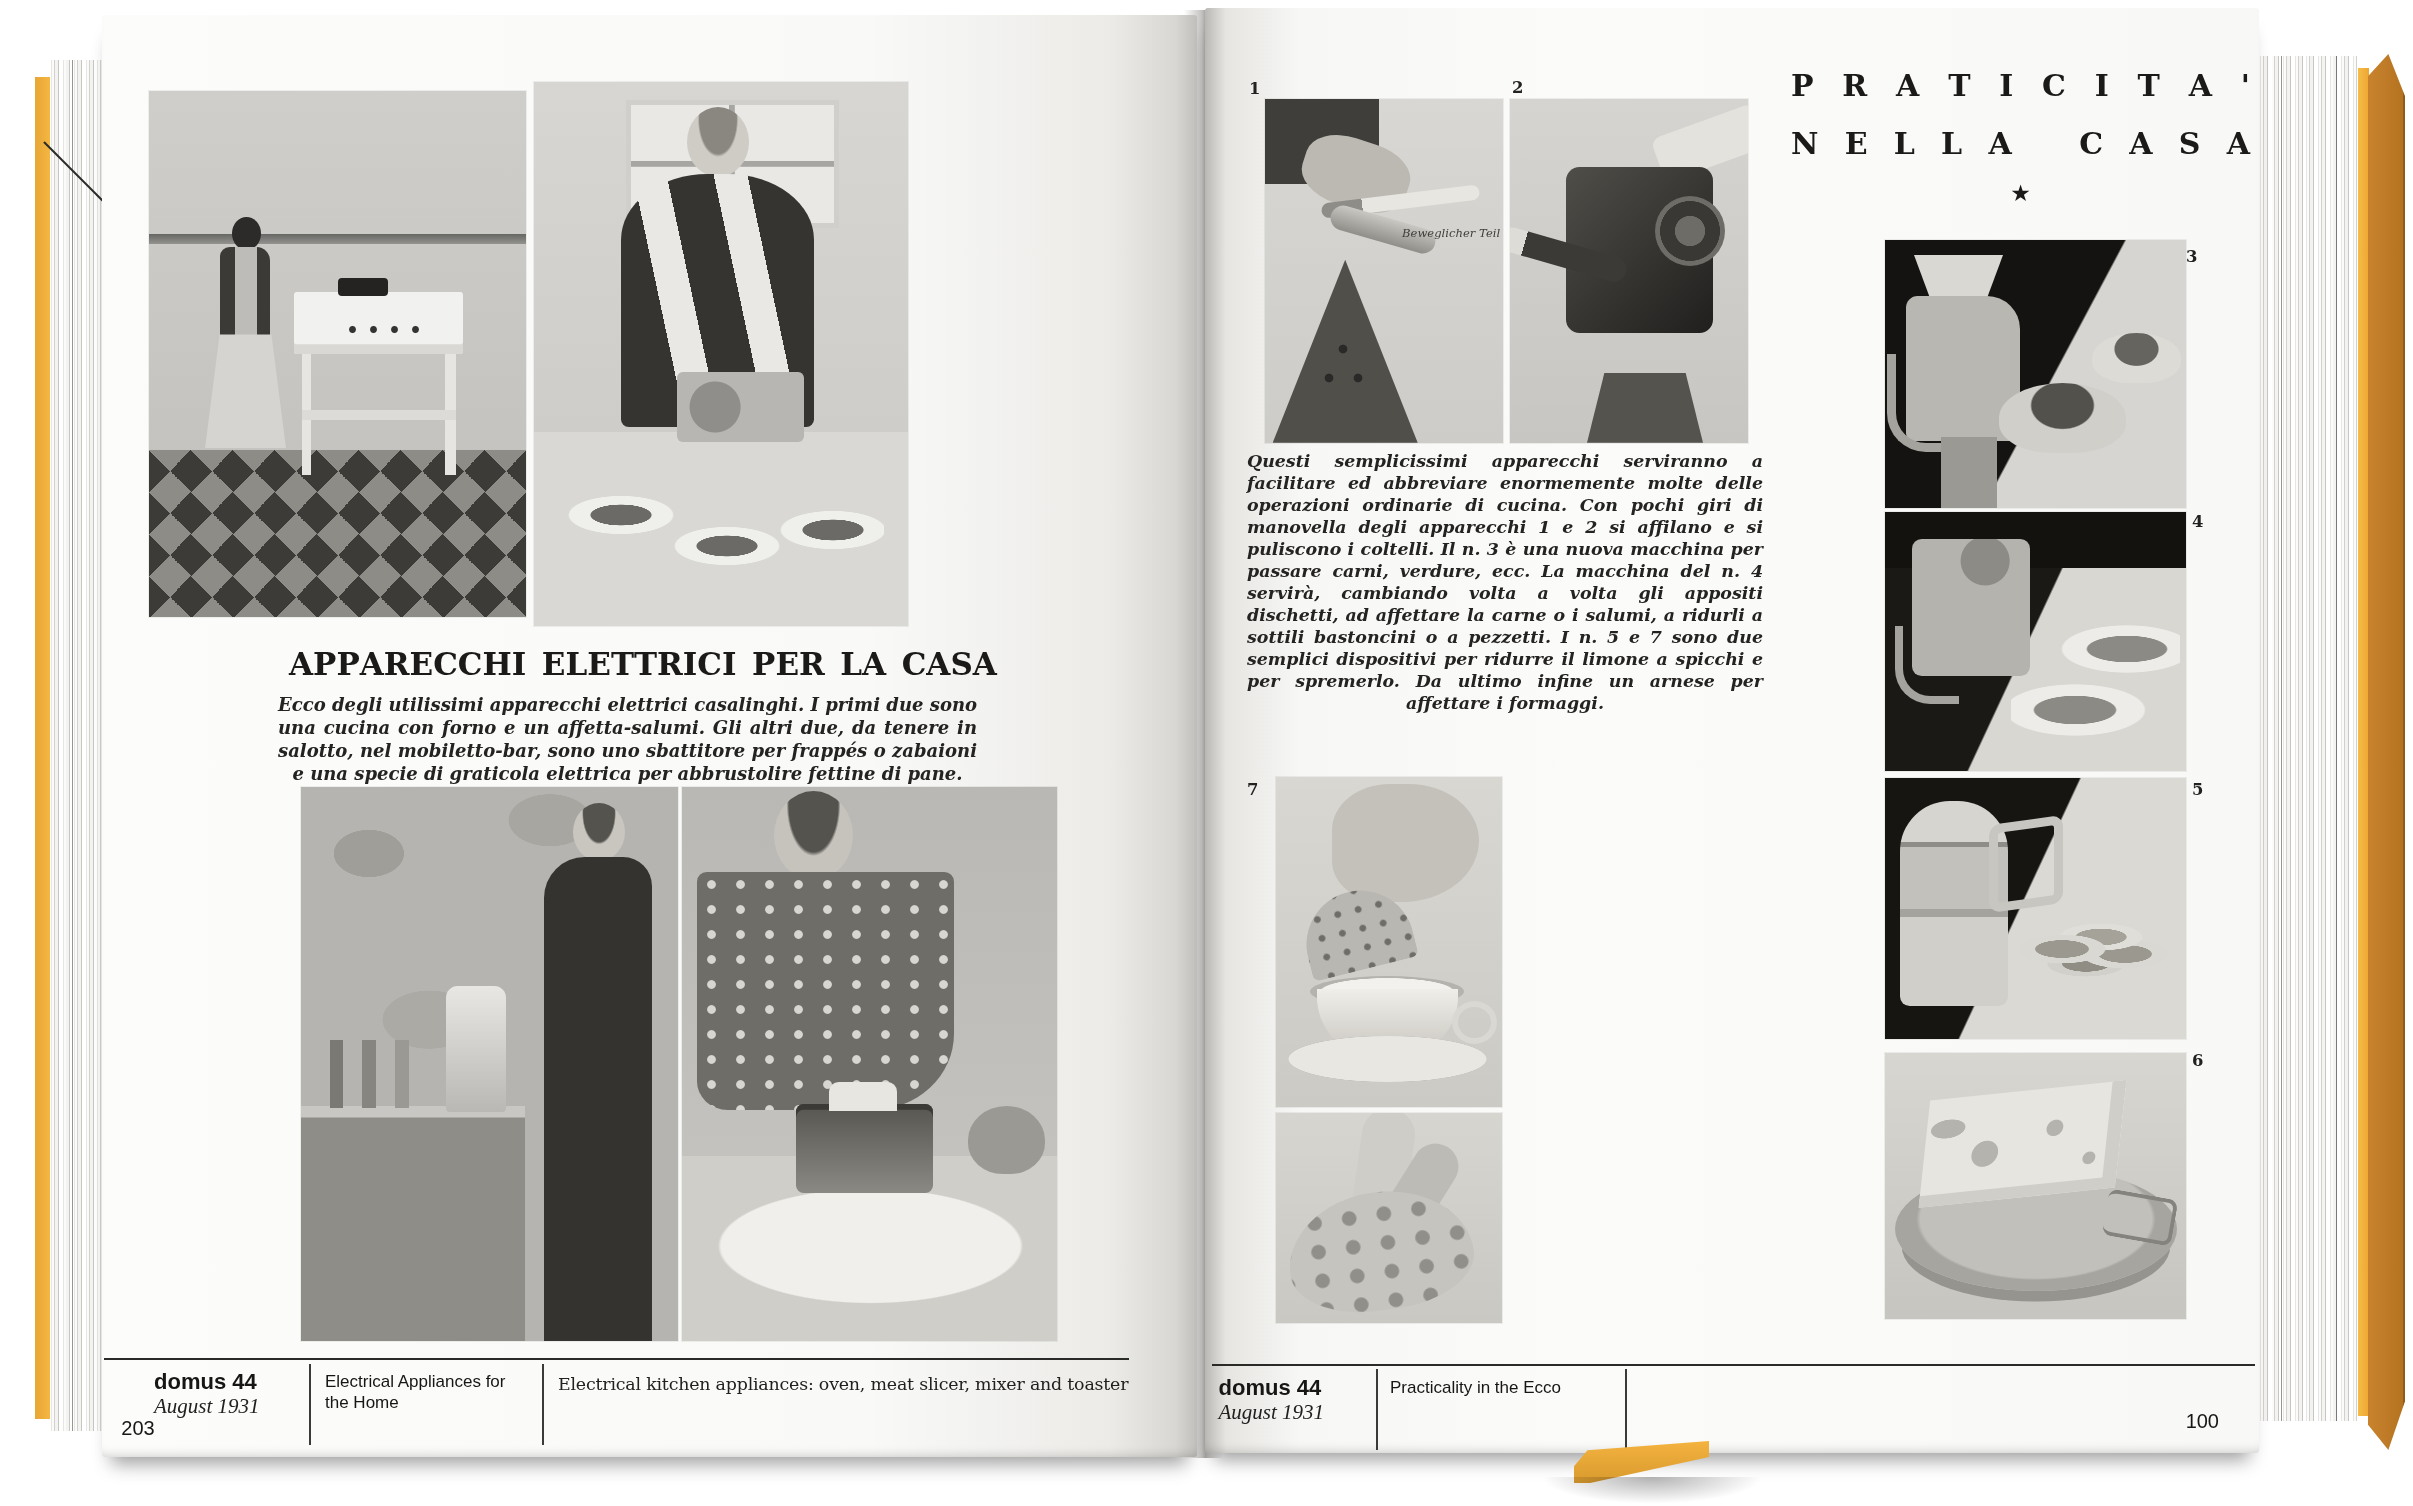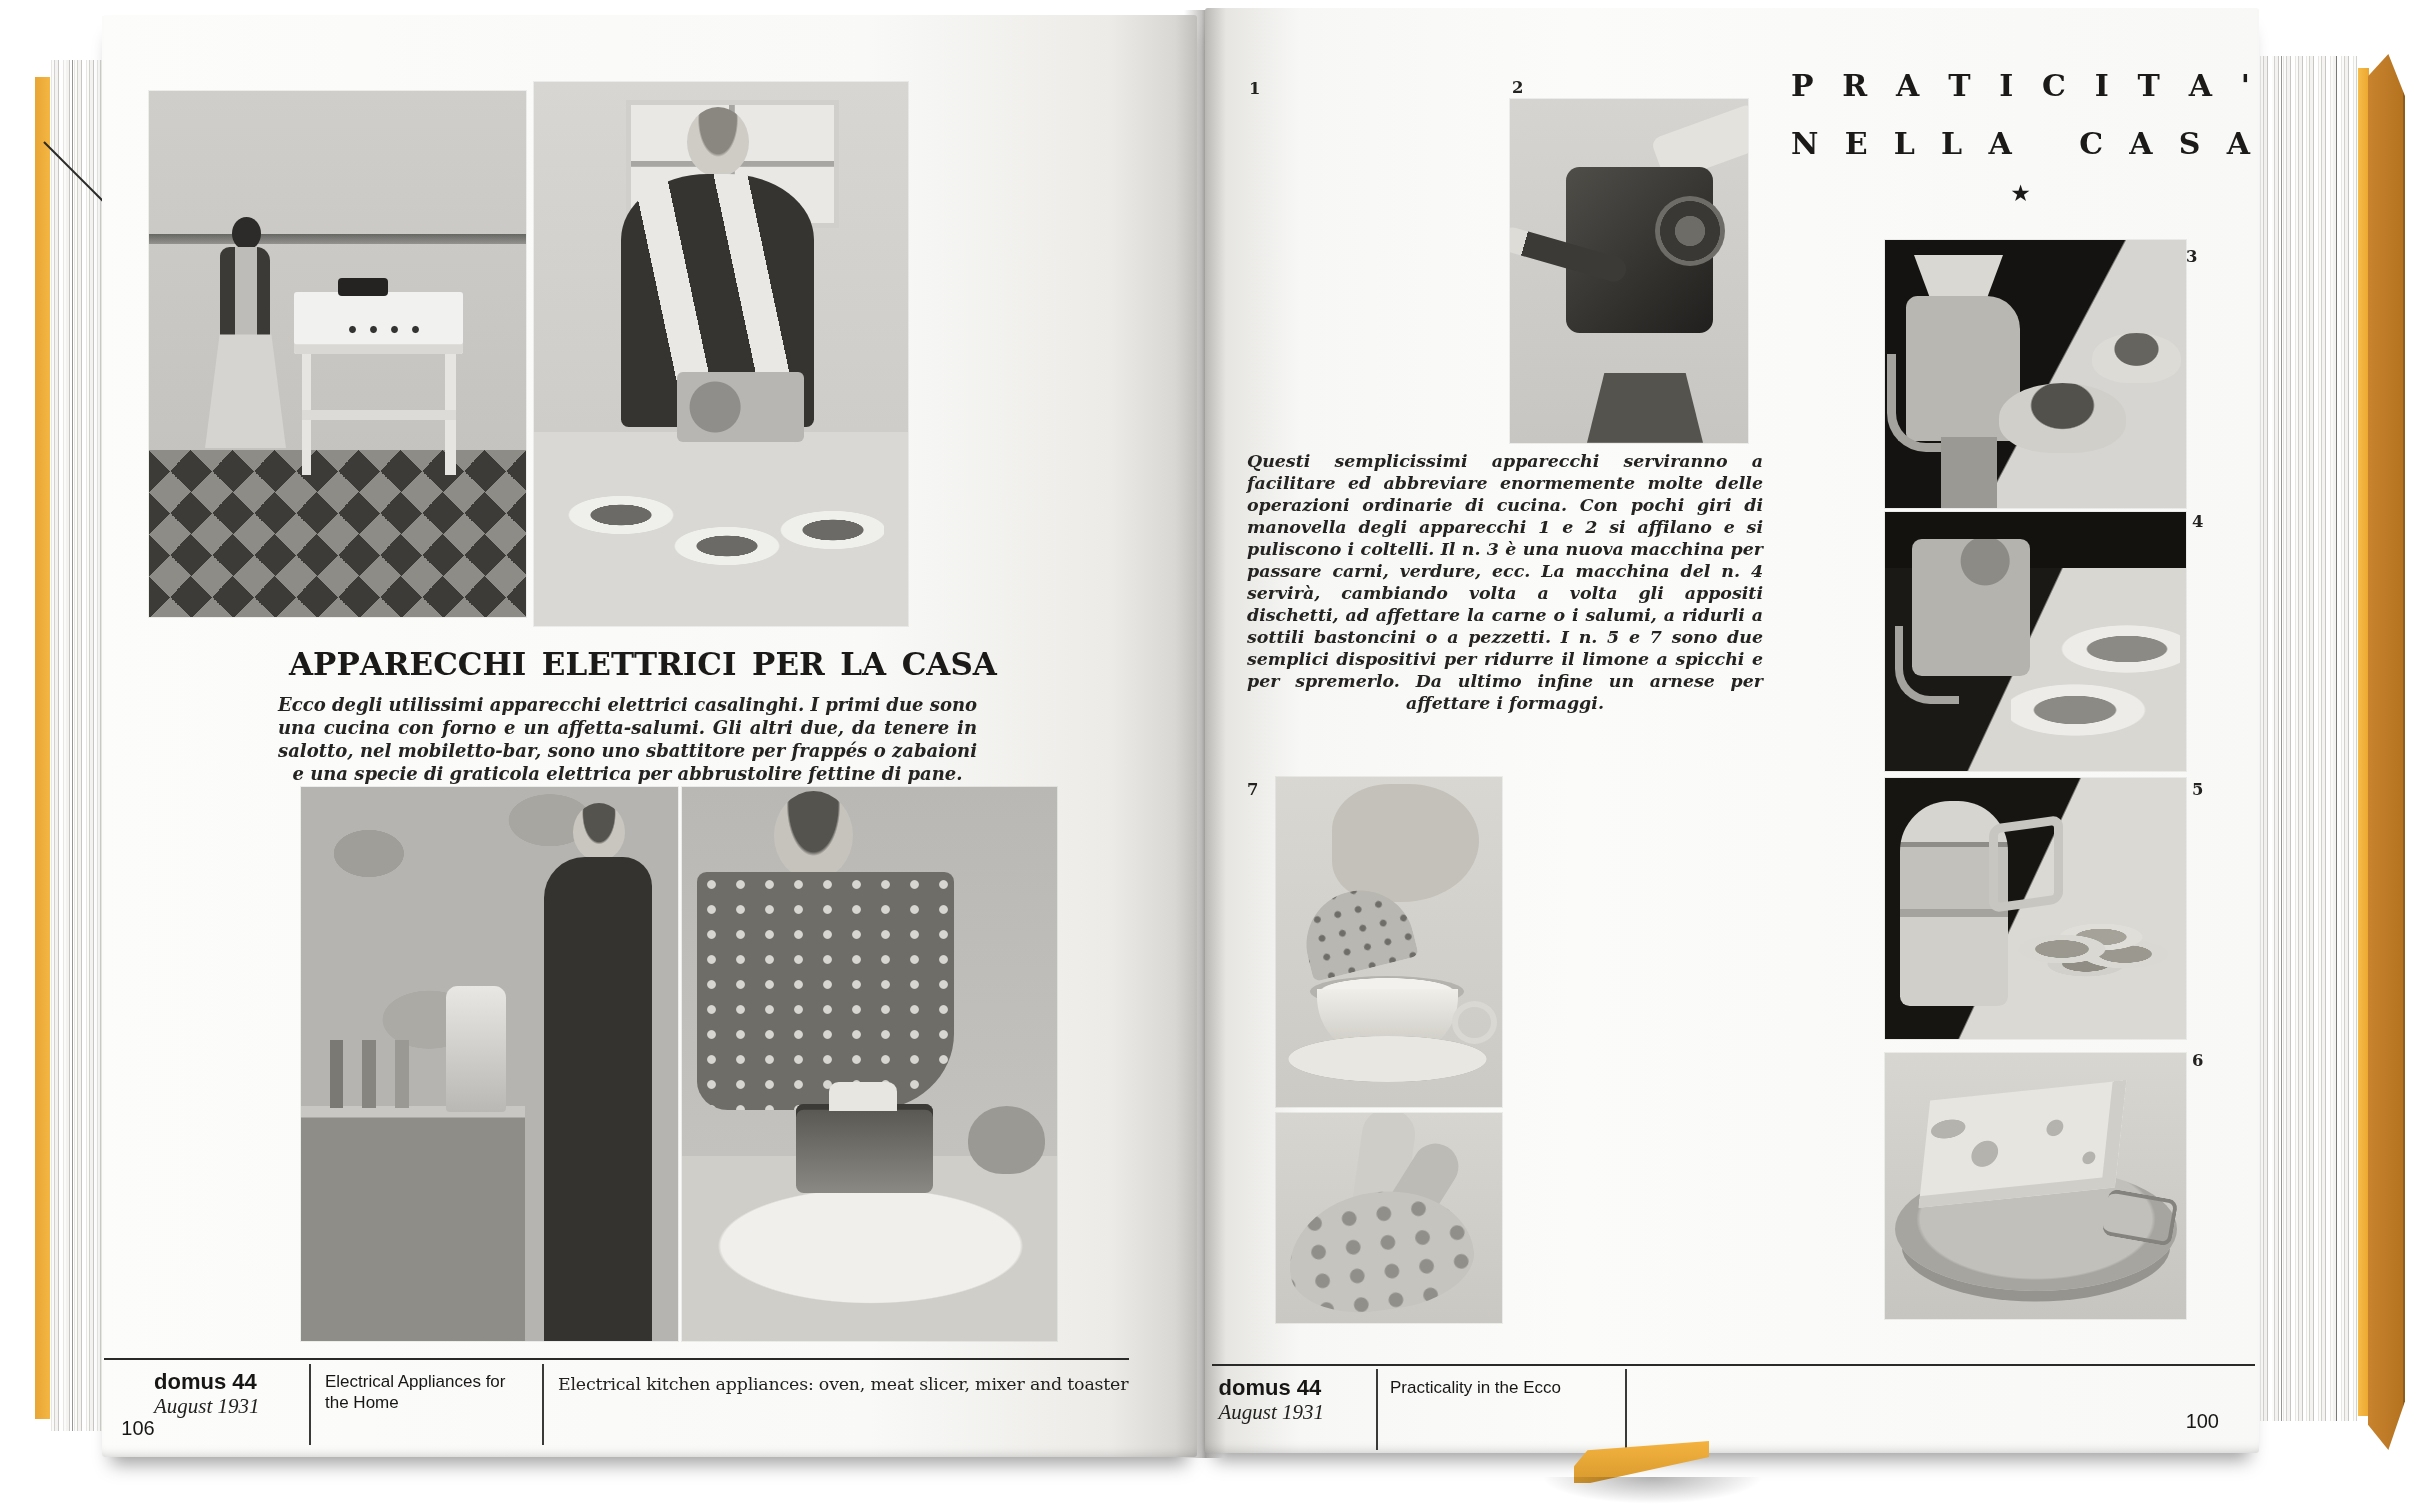--- a/index.html
+++ b/index.html
@@ -132,21 +132,21 @@
       <div class="s" style="left:0;top:369px;right:0;bottom:0;background:#cfcec9;"></div>
       <div class="s" style="left:27px;top:384px;width:323px;height:150px;background:radial-gradient(ellipse 159px 60px at 50% 50%,#f0efeb 0 94%,transparent 96%);"></div>
       <div class="s" style="left:114px;top:317px;width:137px;height:89px;border-radius:7.7px;background:linear-gradient(#57554f,#8b8983);box-shadow:inset 0 5.8px 0 #3b3a36;"></div>
       <div class="s" style="left:147px;top:295px;width:68px;height:29px;background:#e7e6e1;border-radius:9.7px 9.7px 0 0;"></div>
       <div class="s" style="left:286px;top:319px;width:77px;height:68px;background:#9b9993;border-radius:50% 50% 45% 45%;"></div>
     </div>
 
     <div class="abs hline" style="left:1.9px;top:1343px;width:1025px;"></div>
     <div class="abs foot-bold" style="left:52px;top:1354px;">domus 44</div>
     <div class="abs foot-serif-it" style="left:52px;top:1379px;">August 1931</div>
-    <div class="abs pagenum" style="left:19.3px;top:1402px;">106</div>
+    <div class="abs pagenum" style="left:19.3px;top:1402px;">203</div>
     <div class="abs vline" style="left:207px;top:1349px;height:81px;"></div>
     <div class="abs foot-sans" style="left:223px;top:1356px;width:198px;">Electrical Appliances for the Home</div>
     <div class="abs vline" style="left:440px;top:1349px;height:81px;"></div>
     <div class="abs foot-caption" style="left:456px;top:1358px;width:599px;">Electrical kitchen appliances: oven, meat slicer, mixer and toaster</div>
   </div>
 
   <div class="page" id="right-page">
 
     <div class="bigtitle letterspread" style="position:absolute;left:586px;top:60px;width:459px;height:39px;font-size:30px;">
         <span>P</span>
@@ -175,20 +175,32 @@
     <div class="abs" style="left:586px;top:172px;width:459px;text-align:center;font-size:23px;color:#1b1a18;">★</div>
 
     <div class="fignum" style="left:44px;top:71px;">1</div>
     <div class="fignum" style="left:307px;top:70px;">2</div>
     <div class="fignum" style="left:981px;top:239px;">3</div>
     <div class="fignum" style="left:987px;top:504px;">4</div>
     <div class="fignum" style="left:987px;top:772px;">5</div>
     <div class="fignum" style="left:987px;top:1043px;">6</div>
     <div class="fignum" style="left:42px;top:772px;">7</div>
 
+    <div class="ph" style="left:60px;top:91px;width:238px;height:344px;background:linear-gradient(#d8d7d3,#cdccc8);">
+      <div class="s" style="left:0;top:0;width:114px;height:85px;background:#3f3e3a;border-radius:0 0 39px 0;"></div>
+      <div class="s" style="left:37px;top:41px;width:108px;height:68px;background:#bcb9b2;border-radius:40%;transform:rotate(18deg);"></div>
+      <div class="s" style="left:56px;top:95px;width:159px;height:15.4px;border-radius:7.7px;background:linear-gradient(90deg,#8f8d88 0 41px,#e7e6e1 41px);transform:rotate(-7deg);"></div>
+      <div class="s" style="left:64px;top:118px;width:108px;height:25px;border-radius:12.6px;background:linear-gradient(#c9c8c3,#908e89);transform:rotate(16deg);"></div>
+      <div class="s" style="left:7.7px;bottom:0;width:145px;height:183px;background:
+          radial-gradient(circle 4.8px at 70px 89px,#2a2927 0 3.9px,transparent 4.8px),
+          radial-gradient(circle 4.8px at 56px 118px,#2a2927 0 3.9px,transparent 4.8px),
+          radial-gradient(circle 4.8px at 85px 118px,#2a2927 0 3.9px,transparent 4.8px),#514f4a;
+          clip-path:polygon(50% 0,100% 100%,0 100%);"></div>
+      <div class="s itx" style="left:137px;top:127px;font-size:11.6px;font-weight:400;color:#3f3e3a;">Beweglicher Teil</div>
+    </div>
 
     <div class="ph" style="left:305px;top:91px;width:238px;height:344px;background:linear-gradient(#d5d4d0,#c7c6c2);">
       <div class="s" style="left:145px;top:21px;width:108px;height:46px;background:#e3e2dd;border-radius:9.7px;transform:rotate(-20deg);"></div>
       <div class="s" style="left:56px;top:68px;width:147px;height:166px;border-radius:13.5px;background:linear-gradient(135deg,#504e49,#211f1d);"></div>
       <div class="s" style="left:145px;top:97px;width:70px;height:70px;border-radius:50%;background:radial-gradient(circle,#6e6c66 0 30%,#3a3834 31% 60%,#6e6c66 61%);"></div>
       <div class="s" style="left:-11.6px;top:143px;width:130px;height:25px;border-radius:12.6px;background:linear-gradient(90deg,#dddcd7 0 25px,#3c3a36 25px);transform:rotate(16deg);"></div>
       <div class="s" style="left:77px;bottom:0;width:116px;height:70px;background:#55534e;clip-path:polygon(15% 0,85% 0,100% 100%,0 100%);"></div>
     </div>
 
     <div class="itx just" style="position:absolute;left:42px;top:442px;width:516px;font-size:17.4px;line-height:22px;">Questi semplicissimi apparecchi serviranno a facilitare ed abbreviare enormemente molte delle operazioni ordinarie di cucina. Con pochi giri di manovella degli apparecchi 1 e 2 si affilano e si puliscono i coltelli. Il n. 3 è una nuova macchina per passare carni, verdure, ecc. La macchina del n. 4 servirà, cambiando volta a volta gli appositi dischetti, ad affettare la carne o i salumi, a ridurli a sottili bastoncini o a pezzetti. I n. 5 e 7 sono due semplici dispositivi per ridurre il limone a spicchi e per spremerlo. Da ultimo infine un arnese per affettare i formaggi.</div>

